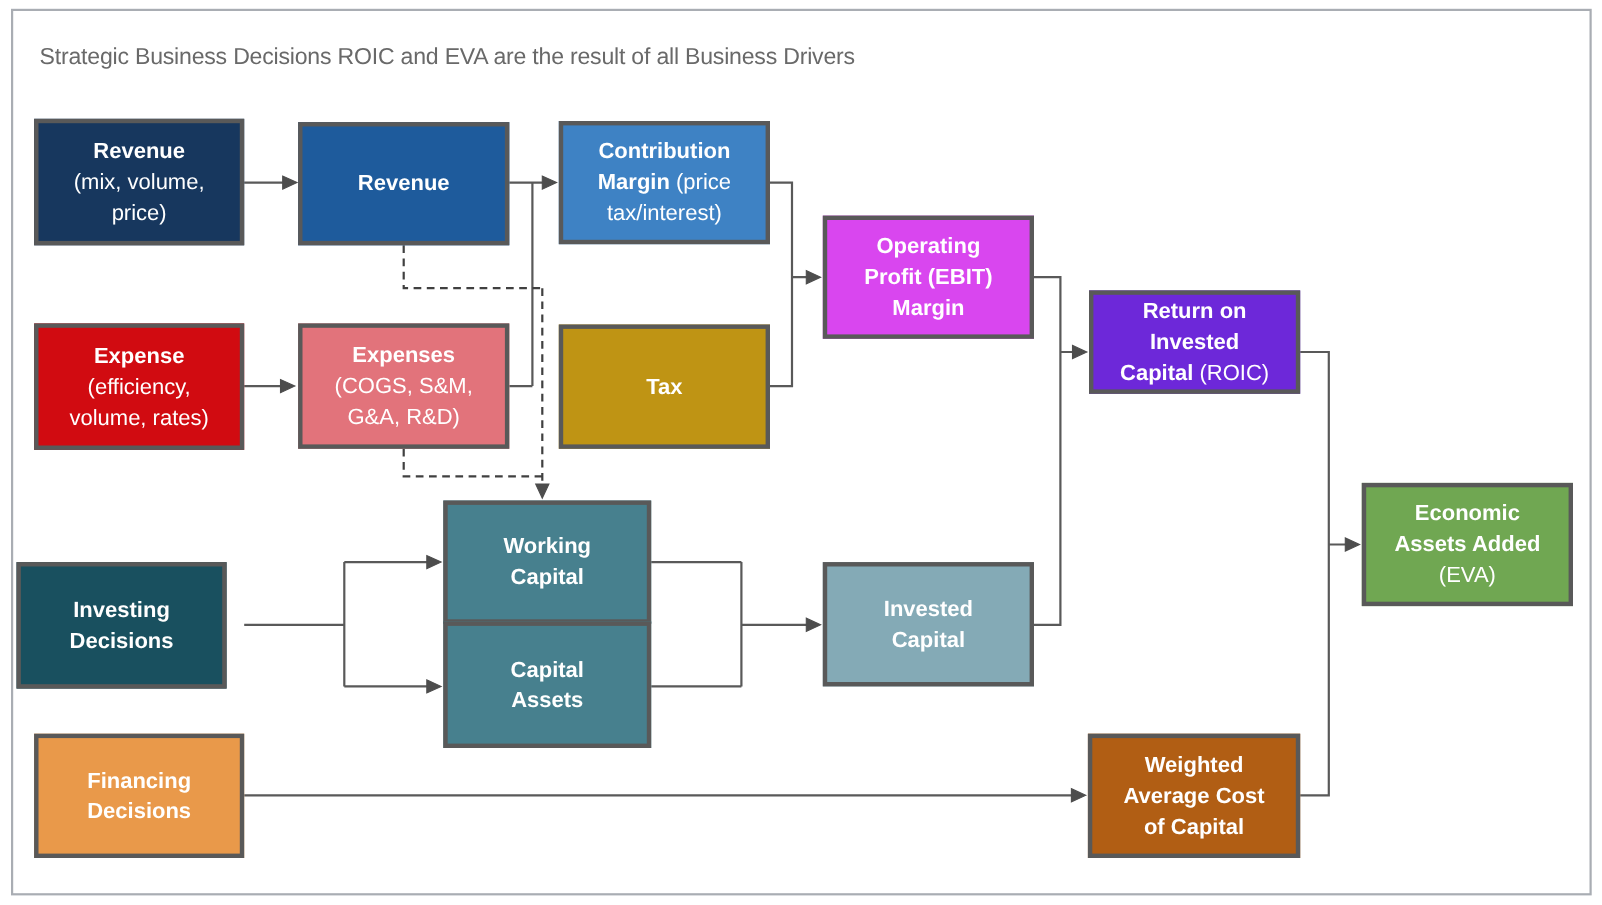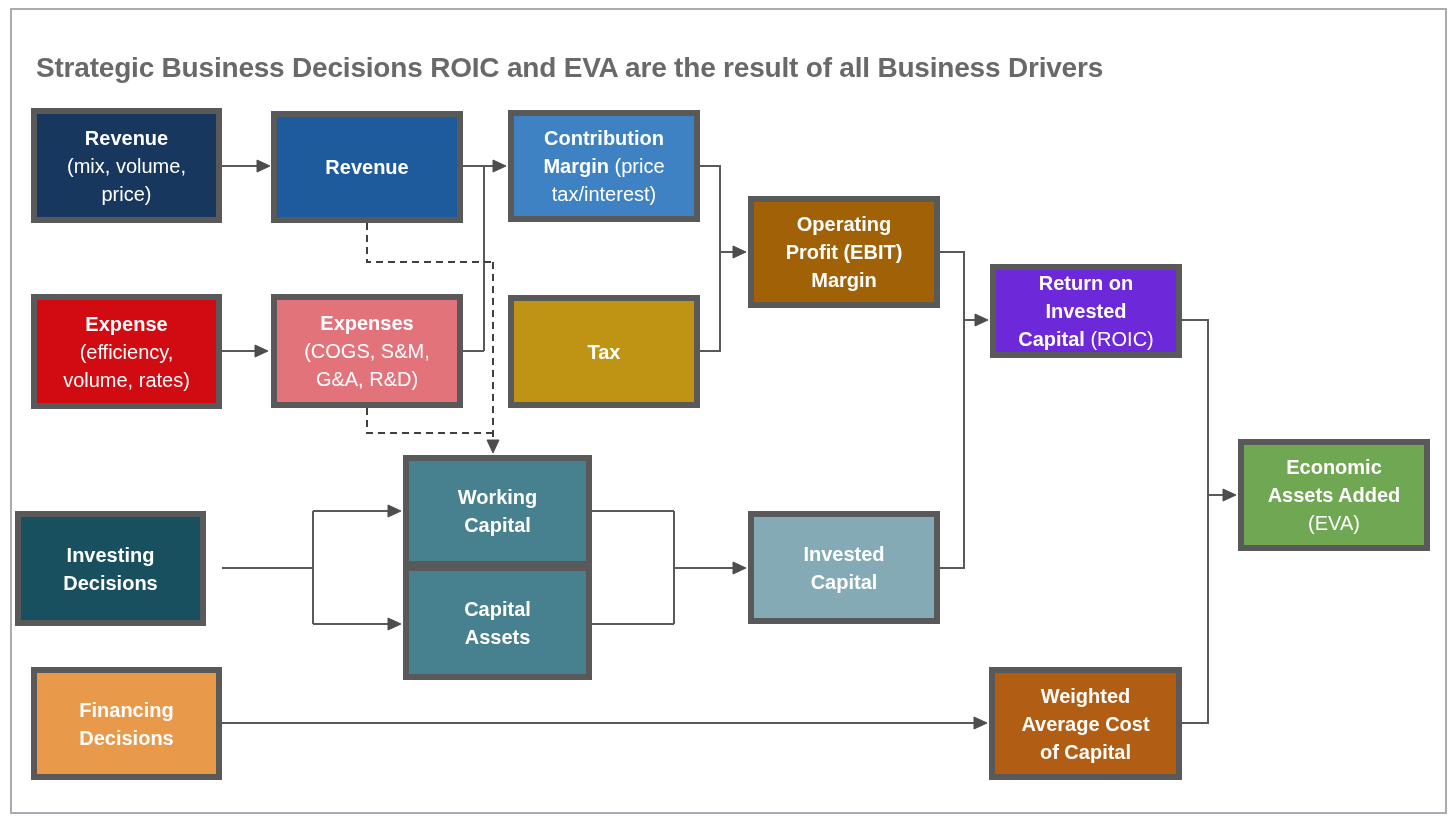--- a/index.html
+++ b/index.html
@@ -5,26 +5,26 @@
   html,body{margin:0;padding:0;background:#fff;}
   body{font-family:"Liberation Sans", sans-serif;}
   .canvas{
     position:relative;width:1456px;height:823px;background:#ffffff;overflow:hidden;
   }
   .slide-border{
     position:absolute;left:10px;top:8px;width:1437px;height:806px;
     border:2px solid #a9adb3;box-sizing:border-box;pointer-events:none;
   }
   .page-title{
-    position:absolute;left:36px;top:52px;width:1390px;
-    font-size:28px;font-weight:bold;color:#696969;letter-spacing:-0.2px;
+    position:absolute;left:36px;top:40px;width:1390px;
+    font-size:21px;font-weight:normal;color:#696969;letter-spacing:-0.2px;
     white-space:nowrap;
   }
   .node{
-    position:absolute;box-sizing:border-box;border:6px solid #d946ef;
+    position:absolute;box-sizing:border-box;border:4px solid #d946ef;
     display:flex;flex-direction:column;justify-content:center;align-items:center;
     color:#ffffff;font-size:20px;line-height:28px;text-align:center;
     padding:4px 6px;
   }
   .node .bline{white-space:nowrap;}
   .node .bold{font-weight:bold;}
   svg.wires{position:absolute;left:0;top:0;width:1456px;height:823px;}
   .wire{fill:none;stroke:#595959;stroke-width:2;}
   .wire-dashed{fill:none;stroke:#404040;stroke-width:2;stroke-dasharray:7 5;}
   .ahead{fill:#4d4d4d;stroke:#4d4d4d;stroke-width:1;}
@@ -72,21 +72,21 @@
       <div class="bline"><span>price)</span></div>
     </div>
   <div class="node" style="left: 271px; top: 111px; width: 192px; height: 112px; background: rgb(30, 91, 156); border-color: rgb(89, 89, 89); color: rgb(255, 255, 255);">
       <div class="bline"><span class="bold">Revenue</span></div>
     </div>
   <div class="node" style="left: 508px; top: 110px; width: 192px; height: 112px; background: rgb(62, 130, 196); border-color: rgb(89, 89, 89); color: rgb(255, 255, 255);">
       <div class="bline"><span class="bold">Contribution</span></div>
       <div class="bline"><span class="bold">Margin</span><span> (price</span></div>
       <div class="bline"><span>tax/interest)</span></div>
     </div>
-  <div class="node" style="left: 748px; top: 196px; width: 192px; height: 112px; background: #a16207; border-color: rgb(89, 89, 89); color: rgb(255, 255, 255);">
+  <div class="node" style="left: 748px; top: 196px; width: 192px; height: 112px; background: #d946ef; border-color: rgb(89, 89, 89); color: rgb(255, 255, 255);">
       <div class="bline"><span class="bold">Operating</span></div>
       <div class="bline"><span class="bold">Profit (EBIT)</span></div>
       <div class="bline"><span class="bold">Margin</span></div>
     </div>
   <div class="node" style="left: 31px; top: 294px; width: 191px; height: 115px; background: rgb(209, 11, 17); border-color: rgb(89, 89, 89); color: rgb(255, 255, 255);">
       <div class="bline"><span class="bold">Expense</span></div>
       <div class="bline"><span>(efficiency,</span></div>
       <div class="bline"><span>volume, rates)</span></div>
     </div>
   <div class="node" style="left: 271px; top: 294px; width: 192px; height: 114px; background: rgb(226, 115, 123); border-color: rgb(89, 89, 89); color: rgb(255, 255, 255);">

